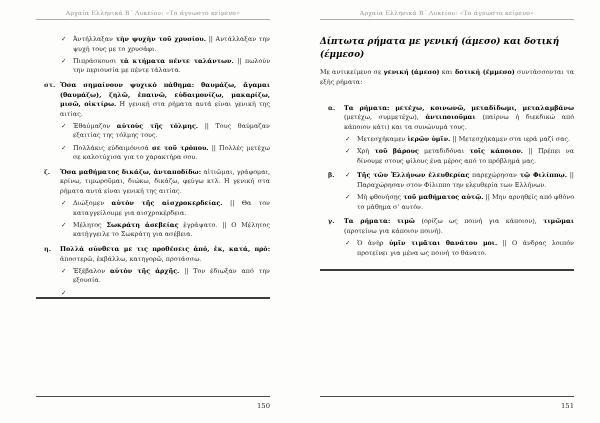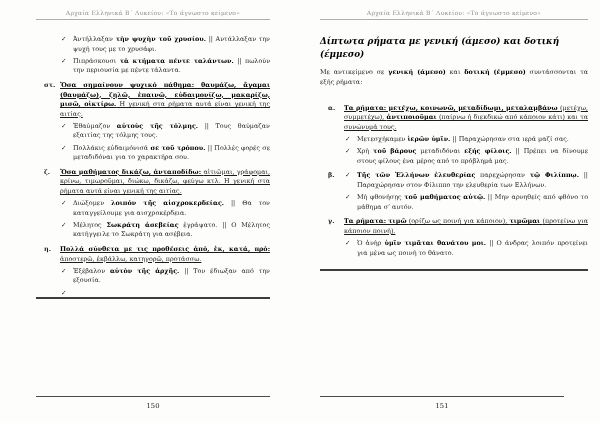--- a/index.html
+++ b/index.html
@@ -15,21 +15,21 @@
     display: flex;
     width: 600px;
     height: 423px;
   }
   .page {
     position: relative;
     box-sizing: border-box;
     height: 423px;
   }
   .page-left  { width: 300px; padding: 9px 30px 0 36px; }
-  .page-right { width: 300px; padding: 9px 12px 0 20px; }
+  .page-right { width: 300px; padding: 9px 26px 0 20px; }
 
   .page-header {
     text-align: center;
     color: #8f8f8f;
     font-size: 6px;
     letter-spacing: 0.25px;
     padding-bottom: 3px;
     border-bottom: 1px solid #adadad;
     white-space: nowrap;
   }
@@ -38,21 +38,21 @@
     margin-top: 15px;
     font-size: 6.4px;
     line-height: 1.5;
     color: #1c1c1c;
     text-align: justify;
   }
 
   .block { position: relative; margin: 2.5px 0; }
   .b { font-weight: bold; color: #000; }
 
-  .lettered { padding-left: 24px; margin-top: 5px; text-decoration: underline; }
+  .lettered { padding-left: 24px; margin-top: 5px; }
   .lettered .letter {
     position: absolute;
     left: 8px;
     font-weight: bold;
   }
   .check { padding-left: 37px; }
   .check .check-mark {
     position: absolute;
     left: 25px;
     font-size: 6.6px;
@@ -69,24 +69,24 @@
   }
 
   .section-rule {
     border-top: 2px solid #3d3d3d;
     margin-top: 11px;
   }
 
   .page-footer {
     position: absolute;
     bottom: 13px;
-    text-align: center;
+    text-align: right;
   }
   .page-left  .page-footer { left: 36px; right: 30px; }
-  .page-right .page-footer { left: 20px; right: 36px; }
+  .page-right .page-footer { left: 20px; right: 26px; }
   .footer-rule {
     border-top: 1.5px solid #4a4a4a;
     margin-bottom: 5px;
   }
   .page-num {
     font-size: 6.8px;
     color: #222;
   }
 </style>
 </head>
@@ -96,45 +96,45 @@
 
   <div class="page page-left">
     <div class="page-header">
       <span>Αρχαία Ελληνικά Β΄ Λυκείου: «Το άγνωστο κείμενο»</span>
     </div>
     <div class="page-body">
         <div class="block check"><span class="check-mark">✓</span><span><span>Ἀντήλλαξαν </span><span class="b">τὴν ψυχὴν τοῦ χρυσίου.</span><span> || Αντάλλαξαν την ψυχή τους με το χρυσάφι.</span></span></div>
         <div class="block check"><span class="check-mark">✓</span><span><span>Πιπράσκουσι </span><span class="b">τὰ κτήματα πέντε ταλάντων.</span><span> || πωλούν την περιουσία με πέντε τάλαντα.</span></span></div>
         <div class="block lettered"><span class="letter">στ.</span><span><span class="b">Ὅσα σημαίνουν ψυχικό πάθημα: θαυμάζω, ἄγαμαι (θαυμάζω), ζηλῶ, ἐπαινῶ, εὐδαιμονίζω, μακαρίζω, μισῶ, οἰκτίρω.</span><span> Η γενική στα ρήματα αυτά είναι γενική της αιτίας.</span></span></div>
         <div class="block check"><span class="check-mark">✓</span><span><span>Ἐθαύμαζον </span><span class="b">αὐτοὺς τῆς τόλμης.</span><span> || Τους θαύμαζαν εξαιτίας της τόλμης τους.</span></span></div>
-        <div class="block check"><span class="check-mark">✓</span><span><span>Πολλάκις εὐδαιμόνισά </span><span class="b">σε τοῦ τρόπου.</span><span> || Πολλές φορές σε μεταδιδόναι για το χαρακτήρα σου.</span></span></div>
+        <div class="block check"><span class="check-mark">✓</span><span><span>Πολλάκις εὐδαιμόνισά </span><span class="b">σε τοῦ τρόπου.</span><span> || Πολλές μετέχω σε καλοτύχισα για το χαρακτήρα σου.</span></span></div>
         <div class="block lettered"><span class="letter">ζ.</span><span><span class="b">Ὅσα μαθήματος δικάζω, ἀνταποδίδω: </span><span>αἰτιῶμαι, γράφομαι, κρίνω, τιμωροῦμαι, διώκω, δικάζω, φεύγω κτλ. Η γενική στα ρήματα αυτά είναι γενική της αιτίας.</span></span></div>
-        <div class="block check"><span class="check-mark">✓</span><span><span>Διώξομεν </span><span class="b">λοιπόν τῆς αἰσχροκερδείας.</span><span> || Θα τον καταγγείλουμε για αισχροκέρδεια.</span></span></div>
+        <div class="block check"><span class="check-mark">✓</span><span><span>Διώξομεν </span><span class="b">αὐτὸν τῆς αἰσχροκερδείας.</span><span> || Θα τον καταγγείλουμε για αισχροκέρδεια.</span></span></div>
         <div class="block check"><span class="check-mark">✓</span><span><span>Μέλητος </span><span class="b">Σωκράτη ἀσεβείας</span><span> ἐγράψατο. || Ο Μέλητος κατήγγειλε το Σωκράτη για ασέβεια.</span></span></div>
         <div class="block lettered"><span class="letter">η.</span><span><span class="b">Πολλά σύνθετα με τις προθέσεις ἀπό, ἐκ, κατά, πρό: </span><span>ἀποστερῶ, ἐκβάλλω, κατηγορῶ, προτάσσω.</span></span></div>
         <div class="block check"><span class="check-mark">✓</span><span><span>Ἐξέβαλον </span><span class="b">αὐτὸν τῆς ἀρχῆς.</span><span> || Τον έδιωξαν από την εξουσία.</span></span></div>
         <div class="block check"><span class="check-mark">✓</span></div>
         <div class="section-rule"></div>
       </div>
     <div class="page-footer">
       <div class="footer-rule"></div>
       <div class="page-num">150</div>
     </div>
   </div>
 
   <div class="page page-right">
     <div class="page-header">
       <span>Αρχαία Ελληνικά Β΄ Λυκείου: «Το άγνωστο κείμενο»</span>
     </div>
     <div class="page-body">
         <div class="section-title">Δίπτωτα ρήματα με γενική (άμεσο) και δοτική (έμμεσο)</div>
         <div class="block intro"><span><span>Με αντικείμενο σε </span><span class="b">γενική (άμεσο)</span><span> και </span><span class="b">δοτική (έμμεσο)</span><span> συντάσσονται τα εξής ρήματα:</span></span></div>
         <div class="block lettered"><span class="letter">α.</span><span><span class="b">Τα ρήματα: μετέχω, κοινωνῶ, μεταδίδωμι, μεταλαμβάνω </span><span>(μετέχω, συμμετέχω), </span><span class="b">ἀντιποιοῦμαι </span><span>(παίρνω ή διεκδικώ από κάποιον κάτι) και τα συνώνυμά τους.</span></span></div>
-        <div class="block check"><span class="check-mark">✓</span><span><span>Μετεσχήκαμεν </span><span class="b">ἱερῶν ὑμῖν.</span><span> || Παραχώρησαν στα ιερά μαζί σας.</span></span></div>
-        <div class="block check"><span class="check-mark">✓</span><span><span>Χρὴ </span><span class="b">τοῦ βάρους</span><span> μεταδιδόναι </span><span class="b">εξής φίλοις.</span><span> || Πρέπει να δίνουμε στους φίλους ένα μέρος από το πρόβλημά μας.</span></span></div>
+        <div class="block check"><span class="check-mark">✓</span><span><span>Μετεσχήκαμεν </span><span class="b">ἱερῶν ὑμῖν.</span><span> || Μετεσχήκαμεν στα ιερά μαζί σας.</span></span></div>
+        <div class="block check"><span class="check-mark">✓</span><span><span>Χρὴ </span><span class="b">τοῦ βάρους</span><span> μεταδιδόναι </span><span class="b">τοῖς κάποιον.</span><span> || Πρέπει να δίνουμε στους φίλους ένα μέρος από το πρόβλημά μας.</span></span></div>
         <div class="block lettered"><span class="letter">β.</span></div>
         <div class="block check"><span class="check-mark">✓</span><span><span class="b">Τῆς τῶν Ἑλλήνων ἐλευθερίας</span><span> παρεχώρησαν </span><span class="b">τῷ Φιλίππῳ.</span><span> || Παραχώρησαν στον Φίλιππο την ελευθερία των Ελλήνων.</span></span></div>
         <div class="block check"><span class="check-mark">✓</span><span><span>Μὴ φθονήσῃς </span><span class="b">τοῦ μαθήματος αὐτῷ.</span><span> || Μην αρνηθείς από φθόνο το μάθημα σ’ αυτόν.</span></span></div>
         <div class="block lettered"><span class="letter">γ.</span><span><span class="b">Τα ρήματα: τιμῶ </span><span>(ορίζω ως ποινή για κάποιον), </span><span class="b">τιμῶμαι </span><span>(προτείνω για κάποιον ποινή).</span></span></div>
         <div class="block check"><span class="check-mark">✓</span><span><span>Ὁ ἀνὴρ </span><span class="b">ὑμῖν τιμᾶται θανάτου μοι.</span><span> || Ο άνδρας λοιπόν προτείνει για μένα ως ποινή το θάνατο.</span></span></div>
         <div class="section-rule"></div>
       </div>
     <div class="page-footer">
       <div class="footer-rule"></div>
       <div class="page-num">151</div>

